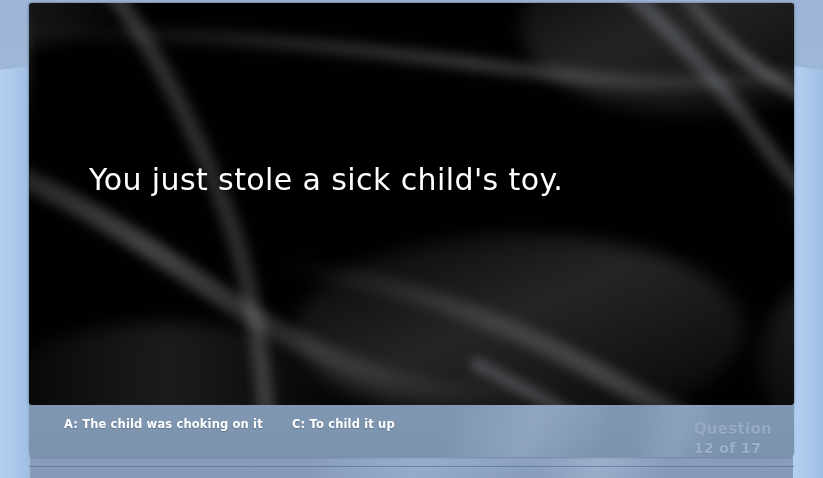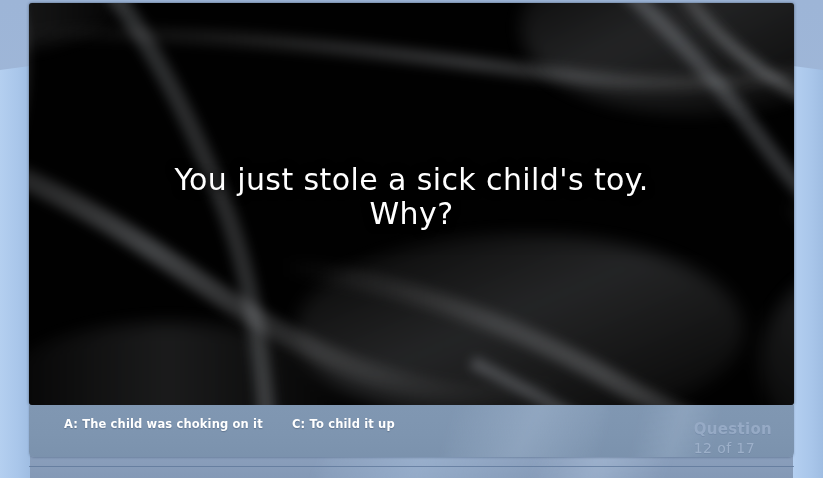--- a/index.html
+++ b/index.html
@@ -94,21 +94,20 @@
     position: absolute;
     inset: -30%;
     pointer-events: none;
   }
 
   .q-text {
     position: absolute;
     left: 0;
     right: 0;
     top: 160px;
-    text-align: center;
     color: #ffffff;
     font-family: "DejaVu Sans", sans-serif;
     font-size: 30px;
     font-weight: 400;
     letter-spacing: 0.4px;
     line-height: 1.13;
     text-shadow: 0 0 10px rgba(0,0,0,0.75);
     padding: 0 60px;
   }
 
@@ -183,21 +182,21 @@
     font-size: 15px;
     font-weight: bold;
     letter-spacing: 0.3px;
     text-shadow: 0 1px 0 rgba(110,132,163,0.5);
   }
   .counter-value {
     display: block;
     color: #9db0c9;
     font-family: "DejaVu Sans", sans-serif;
     font-size: 14px;
-    font-weight: normal;
+    font-weight: bold;
     letter-spacing: 0.4px;
     text-shadow: 0 1px 0 rgba(110,132,163,0.5);
   }
 
   
   .bar-seam {
     position: absolute;
     left: 29px;
     top: 466px;
     width: 765px;
@@ -261,21 +260,20 @@
           <ellipse cx="560" cy="90" rx="110" ry="55" fill="url(#gw1)"></ellipse>
           <ellipse cx="690" cy="300" rx="90" ry="70" fill="url(#gw2)"></ellipse>
           <ellipse cx="230" cy="330" rx="120" ry="55" fill="url(#gw3)"></ellipse>
           <ellipse cx="450" cy="280" rx="140" ry="60" fill="url(#gw1)"></ellipse>
         </g>
       </svg>
     </div>
 
     <div class="q-text">
       <span>You just stole a sick child's toy.</span><br>
-      <span>Why?</span>
     </div>
   </div>
 
   <div class="answer-bar">
     <div class="bar-sheen"></div>
     <div class="bar-sheen2"></div>
 
     <div class="answers">
       <div class="answer-col col-a">
         <div class="answer-line">A: The child was choking on it</div>

